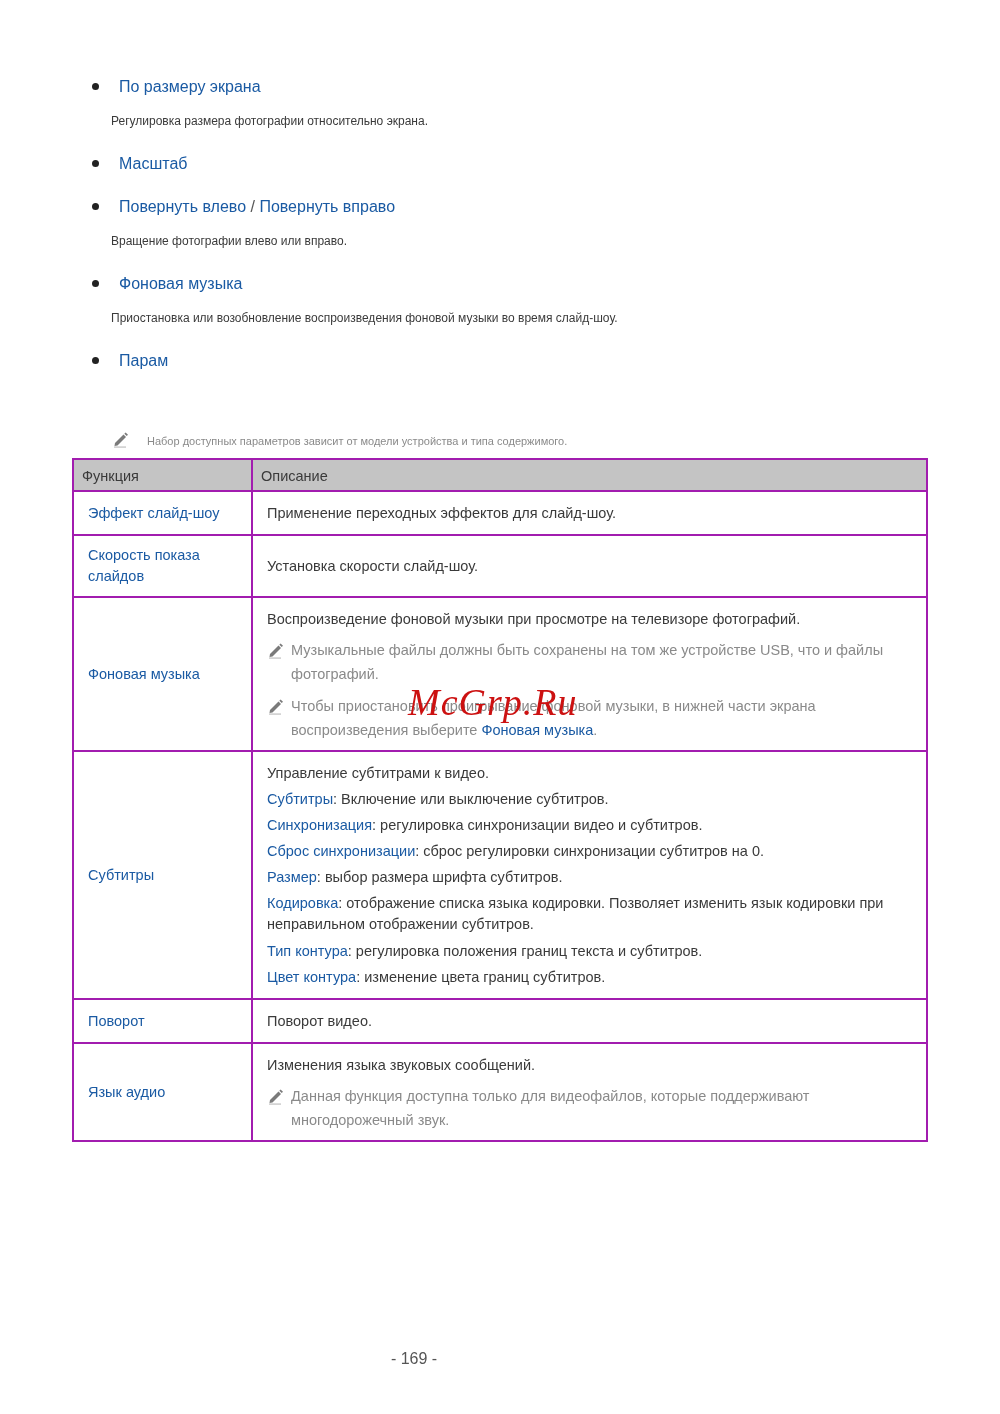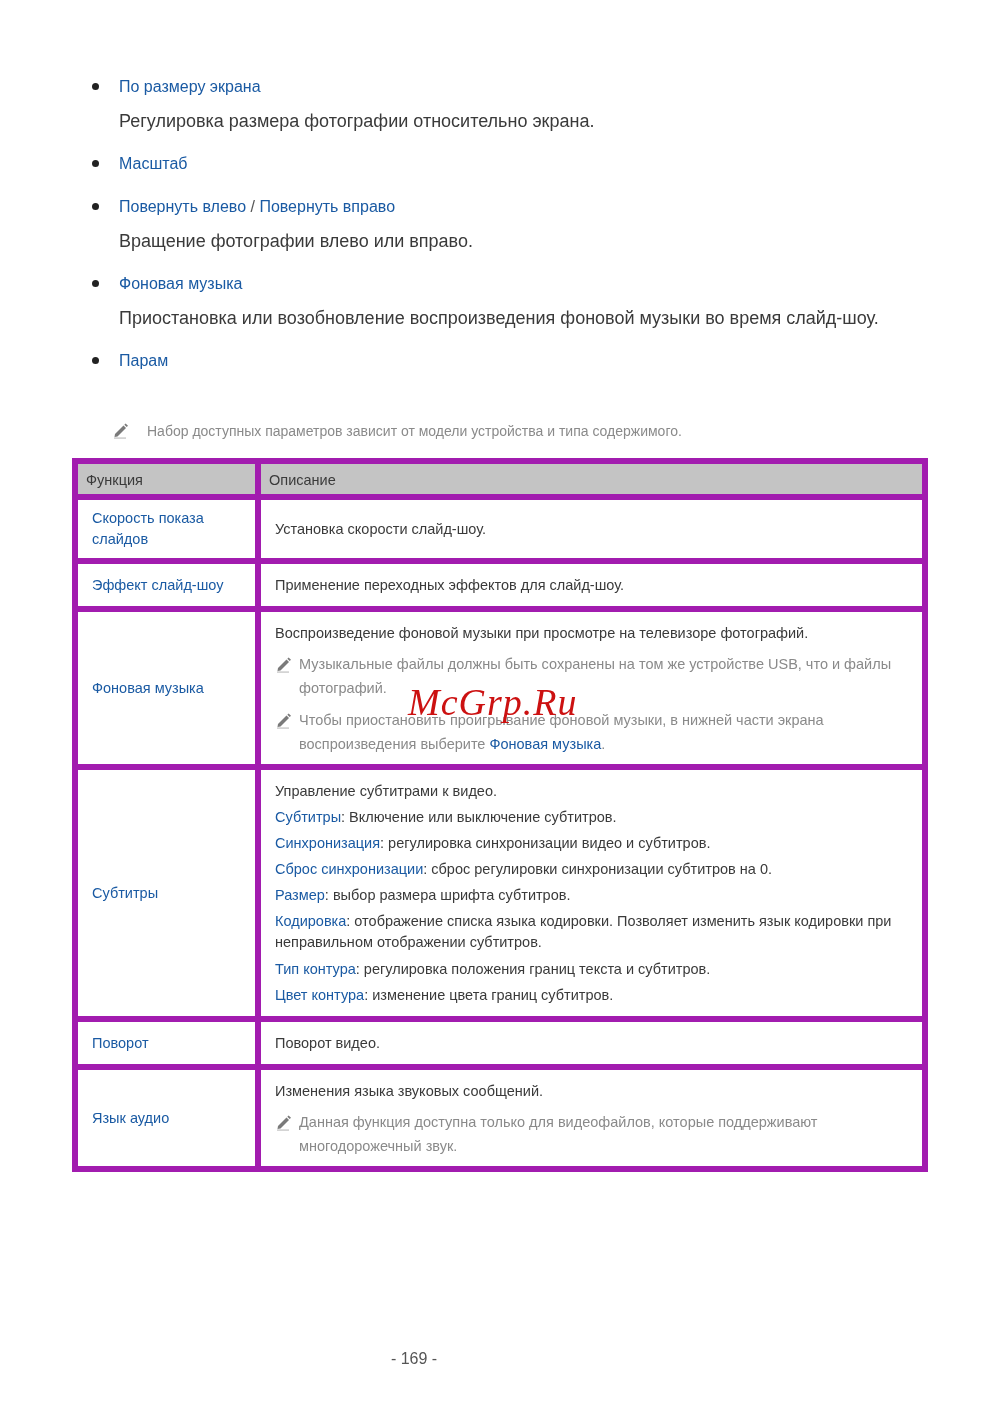--- a/index.html
+++ b/index.html
@@ -10,37 +10,37 @@
   }
   .blue { color: #1a5aa3; }
 
   .bullet-list { position: absolute; left: 88px; top: 74px; width: 820px; }
   .bullet-item { position: relative; }
   .bullet-dot {
     position: absolute; left: 4px; top: 9px;
     width: 7px; height: 7px; border-radius: 50%; background: #222;
   }
   .bullet-title { margin-left: 31px; font-size: 16px; line-height: 26px; }
-  .bullet-desc { margin-left: 31px; font-size: 18px; line-height: 26px; margin-top: 8px; color: #3a3a3a; }
+  .bullet-desc { margin-left: 23px; font-size: 12px; line-height: 26px; margin-top: 8px; color: #3a3a3a; }
   .bullet-item + .bullet-item { margin-top: 17px; }
   .sep { color: #555; }
 
   .note {
-    position: absolute; left: 112px; top: 420px;
-    font-size: 14px; line-height: 22px; color: #8a8a8a;
+    position: absolute; left: 112px; top: 430px;
+    font-size: 11px; line-height: 22px; color: #8a8a8a;
   }
   .pencil { display: inline-block; width: 18px; height: 18px; vertical-align: -3px; margin-right: 4px; }
   .note .pencil { margin-right: 17px; }
 
   table.func-table {
     position: absolute; left: 72px; top: 458px; width: 856px;
     border-collapse: collapse; table-layout: fixed;
     font-size: 14.5px;
   }
-  .func-table th, .func-table td { border: 6px solid #a21caf; vertical-align: middle; }
+  .func-table th, .func-table td { border: 2px solid #a21caf; vertical-align: middle; }
   .func-table th {
     background: #c4c4c4; text-align: left; font-weight: normal;
     color: #3a3a3a; height: 28px; padding: 2px 8px 0 8px; font-size: 14.5px;
   }
   .func-table td.col-func { width: 161px; padding: 8px 14px; line-height: 21px; }
   .func-table td.col-desc { padding: 8px 14px; line-height: 26px; color: #3a3a3a; }
   .col-func-head { width: 161px; }
   .sub-note { color: #8a8a8a; padding-left: 24px; position: relative; line-height: 24px; margin-top: 6px; }
   .sub-note .pencil { position: absolute; left: 0; top: 3px; }
   .sub-note + .sub-note { margin-top: 8px; }
@@ -104,27 +104,27 @@
 </div>
 
 <table class="func-table">
   <thead>
     <tr>
       <th class="col-func-head">Функция</th>
       <th>Описание</th>
     </tr>
   </thead>
   <tbody>
+    <tr style="height:40px">
+      <td class="col-func blue">Эффект слайд-шоу</td>
+      <td class="col-desc">Применение переходных эффектов для слайд-шоу.</td>
+    </tr>
     <tr style="height:62px">
       <td class="col-func blue">Скорость показа слайдов</td>
       <td class="col-desc">Установка скорости слайд-шоу.</td>
-    </tr>
-    <tr style="height:40px">
-      <td class="col-func blue">Эффект слайд-шоу</td>
-      <td class="col-desc">Применение переходных эффектов для слайд-шоу.</td>
     </tr>
     <tr style="height:154px">
       <td class="col-func blue">Фоновая музыка</td>
       <td class="col-desc">
         <div class="desc-line">Воспроизведение фоновой музыки при просмотре на телевизоре фотографий.</div>
         <div class="sub-note">
           <svg class="pencil">
               <use href="#pencil"></use>
             </svg>
           <span>Музыкальные файлы должны быть сохранены на том же устройстве USB, что и файлы фотографий.</span>

